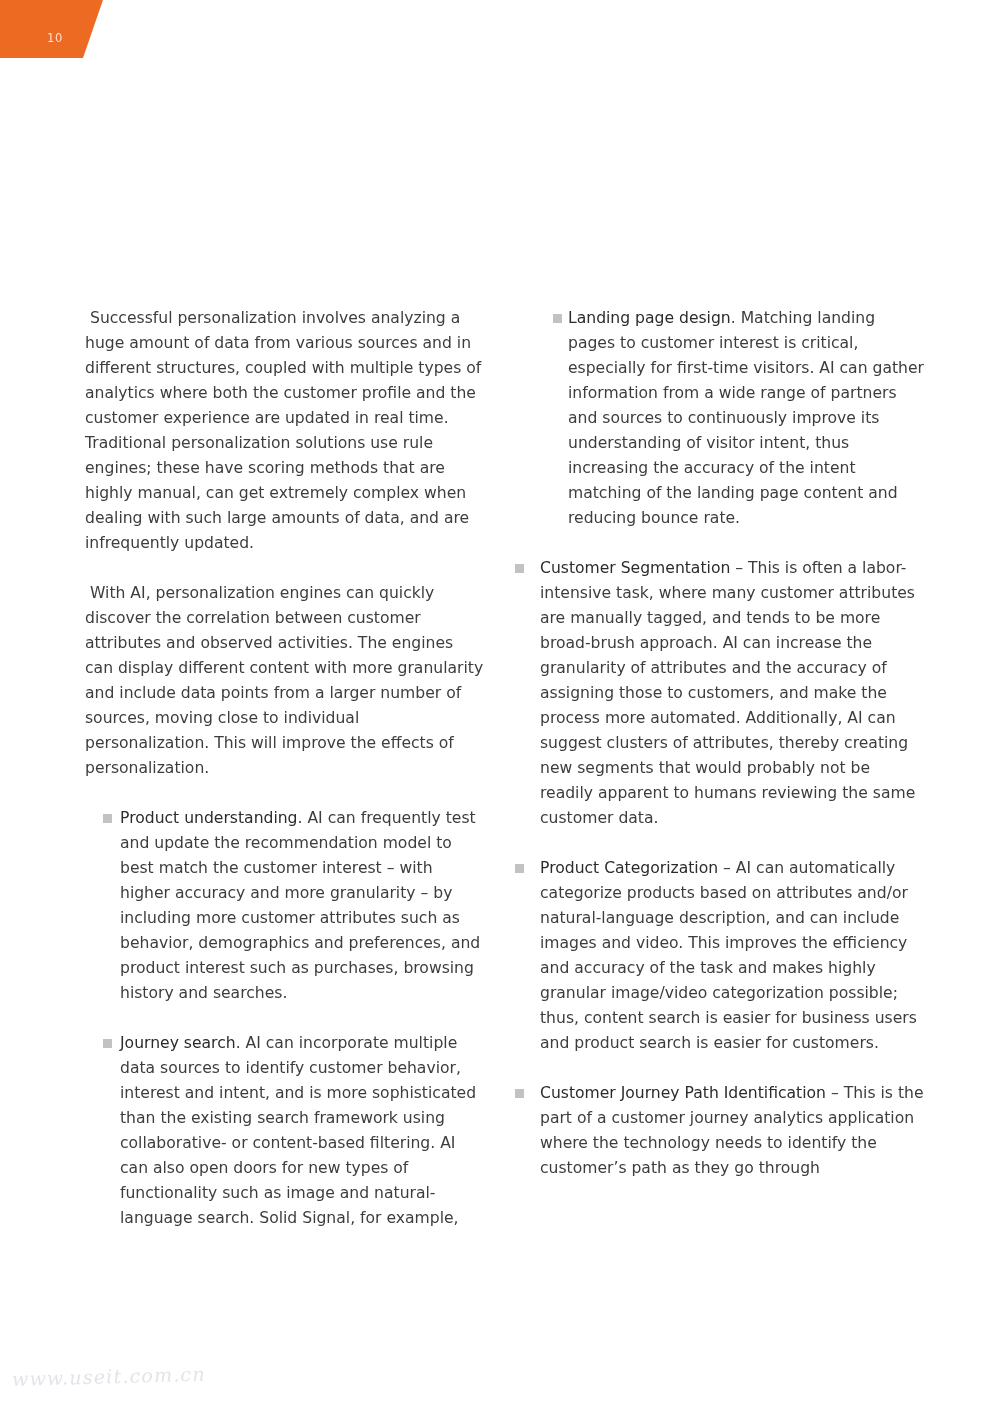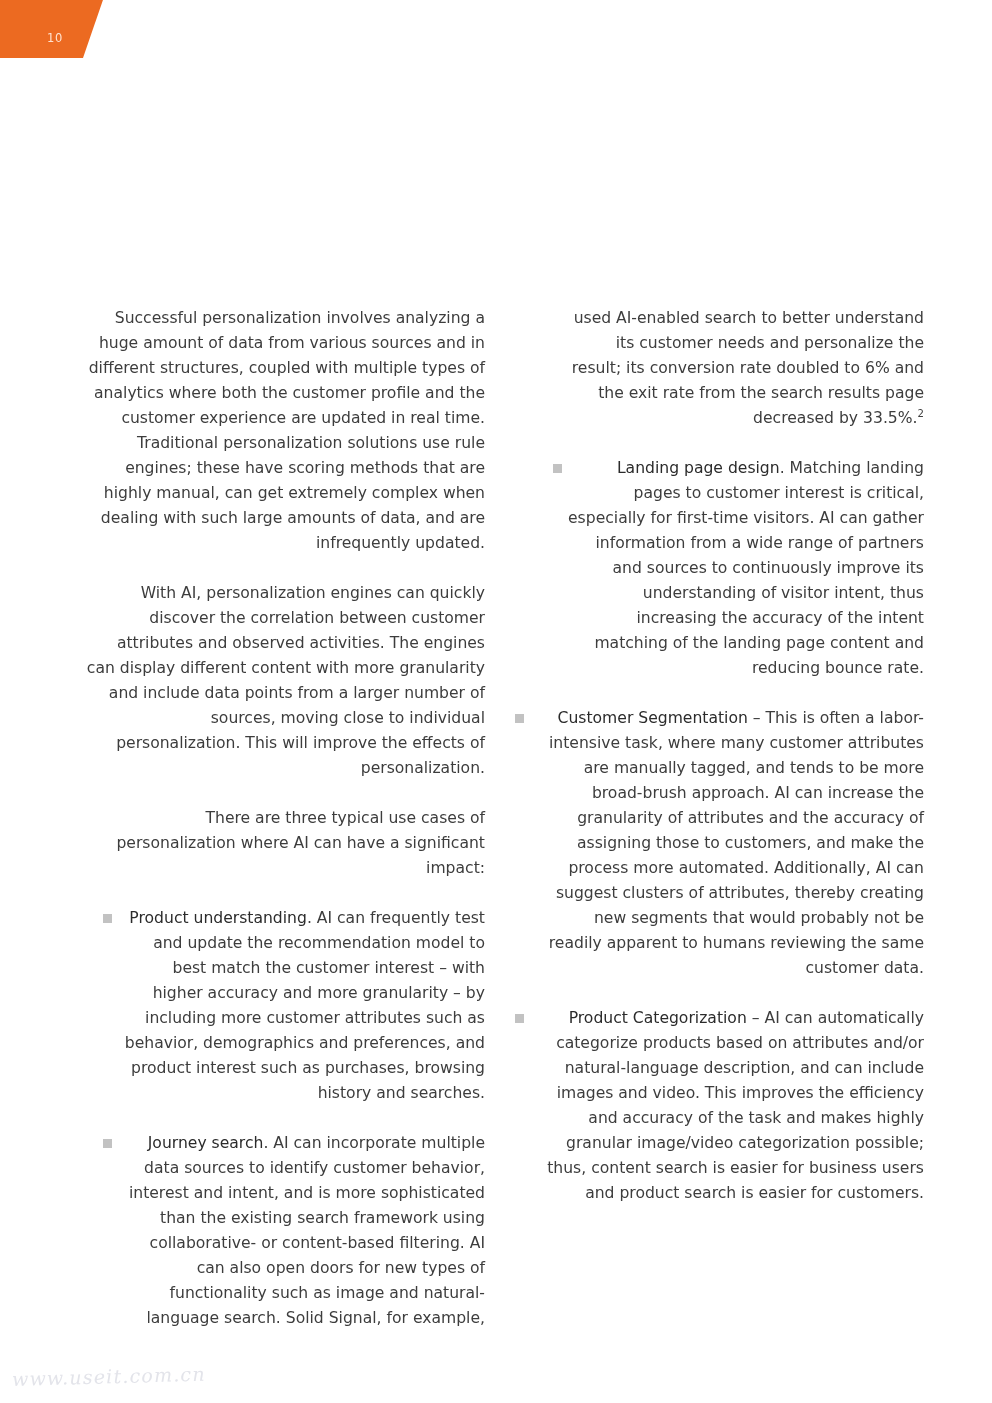--- a/index.html
+++ b/index.html
@@ -47,21 +47,20 @@
   
   .content {
     position: absolute;
     top: 306px;
     left: 0;
     width: 992px;
   }
   .col {
     position: absolute;
     top: 0;
-    text-align: right;
   }
   .col-left {
     left: 85px;
     width: 400px;
   }
   .col-right {
     left: 512px;
     width: 412px;
   }
 
@@ -142,51 +141,53 @@
 </div>
 
 <div class="content">
 
   <div class="col col-left">
 
     <p class="para">Successful personalization involves analyzing a huge amount of data from various sources and in different structures, coupled with multiple types of analytics where both the customer profile and the customer experience are updated in real time. Traditional personalization solutions use rule engines; these have scoring methods that are highly manual, can get extremely complex when dealing with such large amounts of data, and are infrequently updated.</p>
 
     <p class="para">With AI, personalization engines can quickly discover the correlation between customer attributes and observed activities. The engines can display different content with more granularity and include data points from a larger number of sources, moving close to individual personalization. This will improve the effects of personalization.</p>
 
-    <p class="para">There are three typical use cases of personalization where AI can have a significant impact:</p>
 
     <div class="bullet">
       <span class="marker"></span>
       <span class="btext"><b>Product understanding</b><span>. AI can frequently test and update the recommendation model to best match the customer interest – with higher accuracy and more granularity – by including more customer attributes such as behavior, demographics and preferences, and product interest such as purchases, browsing history and searches.</span></span>
     </div>
 
     <div class="bullet">
       <span class="marker"></span>
       <span class="btext"><b>Journey search</b><span>. AI can incorporate multiple data sources to identify customer behavior, interest and intent, and is more sophisticated than the existing search framework using collaborative- or content-based filtering. AI can also open doors for new types of functionality such as image and natural-language search. Solid Signal, for example,</span></span>
     </div>
 
   </div>
 
   <div class="col col-right">
 
-    <p class="para noindent"><span>used AI-enabled search to better understand its customer needs and personalize the result; its conversion rate doubled to 6% and the exit rate from the search results page decreased by 33.5%.</span><sup>2</sup></p>
 
     <div class="bullet sub">
       <span class="marker"></span>
       <span class="btext"><b>Landing page design</b><span>. Matching landing pages to customer interest is critical, especially for first-time visitors. AI can gather information from a wide range of partners and sources to continuously improve its understanding of visitor intent, thus increasing the accuracy of the intent matching of the landing page content and reducing bounce rate.</span></span>
     </div>
 
     <div class="bullet top">
       <span class="marker"></span>
       <span class="btext"><b>Customer Segmentation</b><span> – This is often a labor-intensive task, where many customer attributes are manually tagged, and tends to be more broad-brush approach. AI can increase the granularity of attributes and the accuracy of assigning those to customers, and make the process more automated. Additionally, AI can suggest clusters of attributes, thereby creating new segments that would probably not be readily apparent to humans reviewing the same customer data.</span></span>
     </div>
 
     <div class="bullet top">
       <span class="marker"></span>
       <span class="btext"><b>Product Categorization</b><span> – AI can automatically categorize products based on attributes and/or natural-language description, and can include images and video. This improves the efficiency and accuracy of the task and makes highly granular image/video categorization possible; thus, content search is easier for business users and product search is easier for customers.</span></span>
     </div>
 
+    <div class="bullet top">
+      <span class="marker"></span>
+      <span class="btext"><b>Customer Journey Path Identification</b><span> – This is the part of a customer journey analytics application where the technology needs to identify the customer’s path as they go through</span></span>
+    </div>
 
   </div>
 
 </div>
 
 <div class="watermark">www.useit.com.cn</div>
 
 </body></html>

